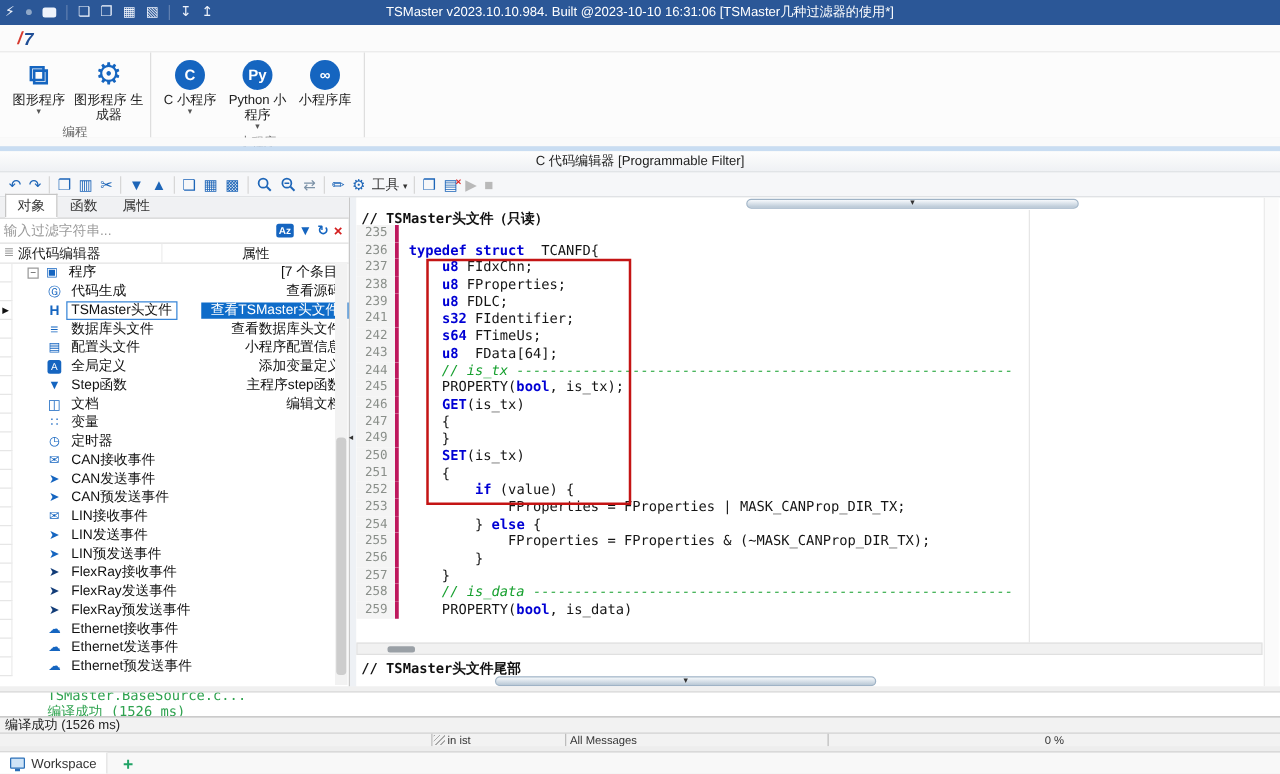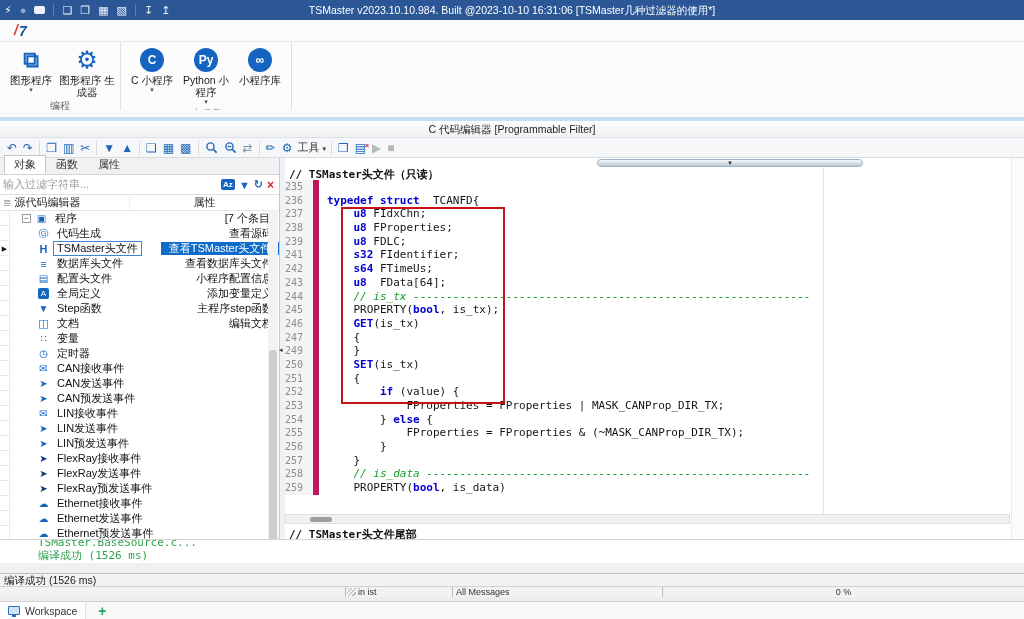--- a/index.html
+++ b/index.html
@@ -85,34 +85,34 @@
   #vsplit { left:280px; top:158px; width:5px; height:391px; background:#eef1f5; }
   #vsplit .arr { position:absolute; top:188px; left:-1px; font-size:7px; color:#333; }
 
   
   #codepanel { left:285px; top:158px; width:739px; height:391px; background:#fff; overflow:hidden; }
   .pill { position:absolute; height:8px; border:1px solid #9fb3c6; border-radius:4px; background:linear-gradient(#f6f9fc,#b9c8d6); text-align:center; }
   .pill .pv { font-size:7px; line-height:6px; color:#333; display:block; }
   #code-ro-header { position:absolute; left:4px; top:9px; font-family:"DejaVu Sans Mono",monospace; font-size:11px; font-weight:bold; color:#111; }
   #code-lines { position:absolute; left:0; top:22px; width:739px; height:334px; overflow:hidden; font-family:"DejaVu Sans Mono",monospace; font-size:11px; }
   .code-line { height:13.7px; line-height:13.7px; white-space:pre; display:flex; }
-  .ln { width:34px; flex:none; background:#f4f4f4; color:#8a8f8a; padding-right:6px; border-right:6px solid #be185d; font-size:10px; }
+  .ln { width:34px; flex:none; background:#f4f4f4; color:#8a8f8a; text-align:right; padding-right:6px; border-right:3px solid #be185d; font-size:10px; }
   .lcode { padding-left:8px; white-space:pre; }
   .tk-k { color:#0000d4; font-weight:bold; }
   .tk-c { color:#17a02f; font-style:italic; }
   .tk-p { color:#151515; }
   #code-divider { position:absolute; left:538px; top:10px; width:1px; height:346px; background:#e6e6e6; }
   #red-box { position:absolute; left:56px; top:49px; width:164px; height:197px; border:2px solid #c41414; pointer-events:none; }
   #code-hscroll { position:absolute; left:0; top:356px; width:725px; height:10px; background:#f1f1f1; border:1px solid #e0e0e0; }
   #code-hthumb { position:absolute; left:24px; top:2px; width:22px; height:5px; background:#9aa0a6; border-radius:2px; }
   #code-footer-header { position:absolute; left:4px; top:369px; font-family:"DejaVu Sans Mono",monospace; font-size:11px; font-weight:bold; color:#111; }
   #code-vscroll { position:absolute; left:726px; top:0px; width:12px; height:391px; background:#fbfbfb; border-left:1px solid #ececec; }
 
   
-  #logpanel { left:0; top:539px; width:1024px; height:24px; background:#fff; border-top:1px solid #d4d4d4; overflow:hidden; font-family:"DejaVu Sans Mono",monospace; color:#2fa24f; font-size:11px; padding-left:38px; }
+  #logpanel { left:0; top:553px; width:1024px; height:24px; background:#fff; border-top:1px solid #d4d4d4; overflow:hidden; font-family:"DejaVu Sans Mono",monospace; color:#2fa24f; font-size:11px; padding-left:38px; }
   #log-line1 { margin-top:-4px; line-height:13px; }
   #log-line2 { line-height:13px; }
 
   
   #status1 { left:0; top:573px; width:1024px; height:13px; background:#f2f2f2; border-top:1px solid #bdbdbd; font-size:10.5px; line-height:12px; padding-left:4px; color:#222; }
   #status2 { left:0; top:586px; width:1024px; height:11px; background:#f2f2f2; border-top:1px solid #d2d2d2; display:flex; font-size:9px; color:#333; }
   .s2seg { border-left:1px solid #bdbdbd; display:flex; line-height:10px; }
   #s2-0 { width:345px; border-left:none; }
   #s2-1 { width:107px; }
   #s2-2 { width:210px; }

